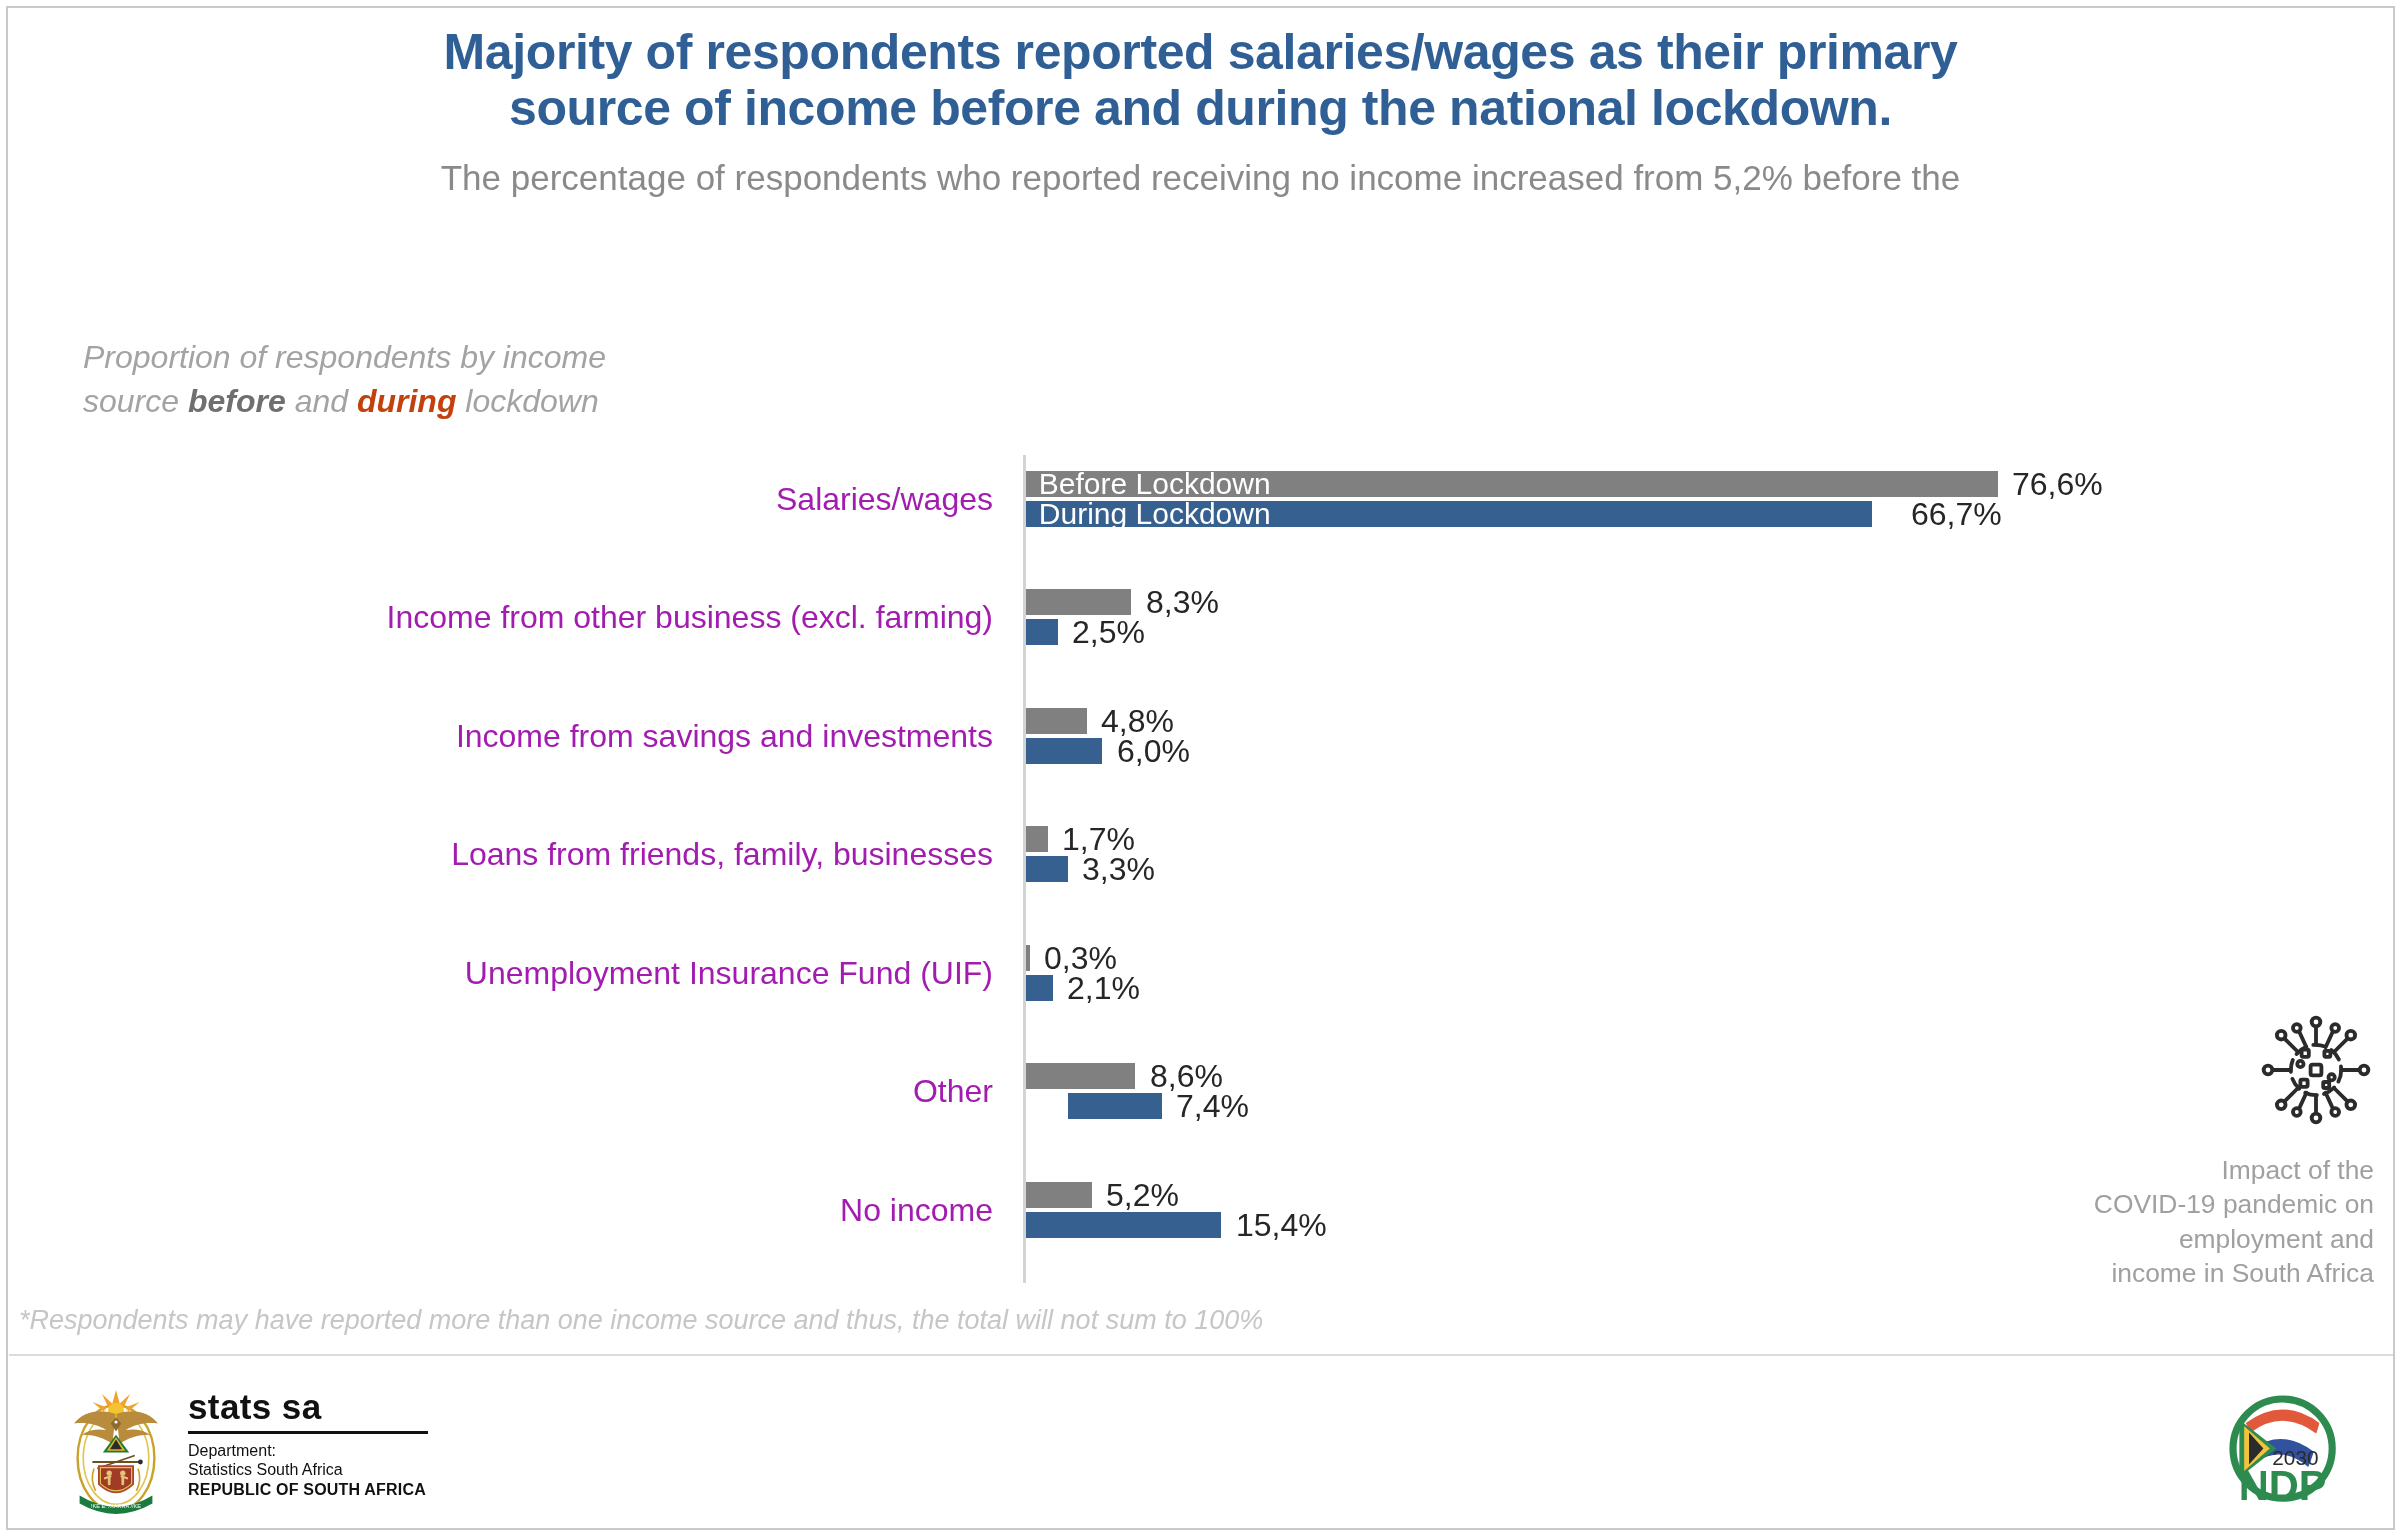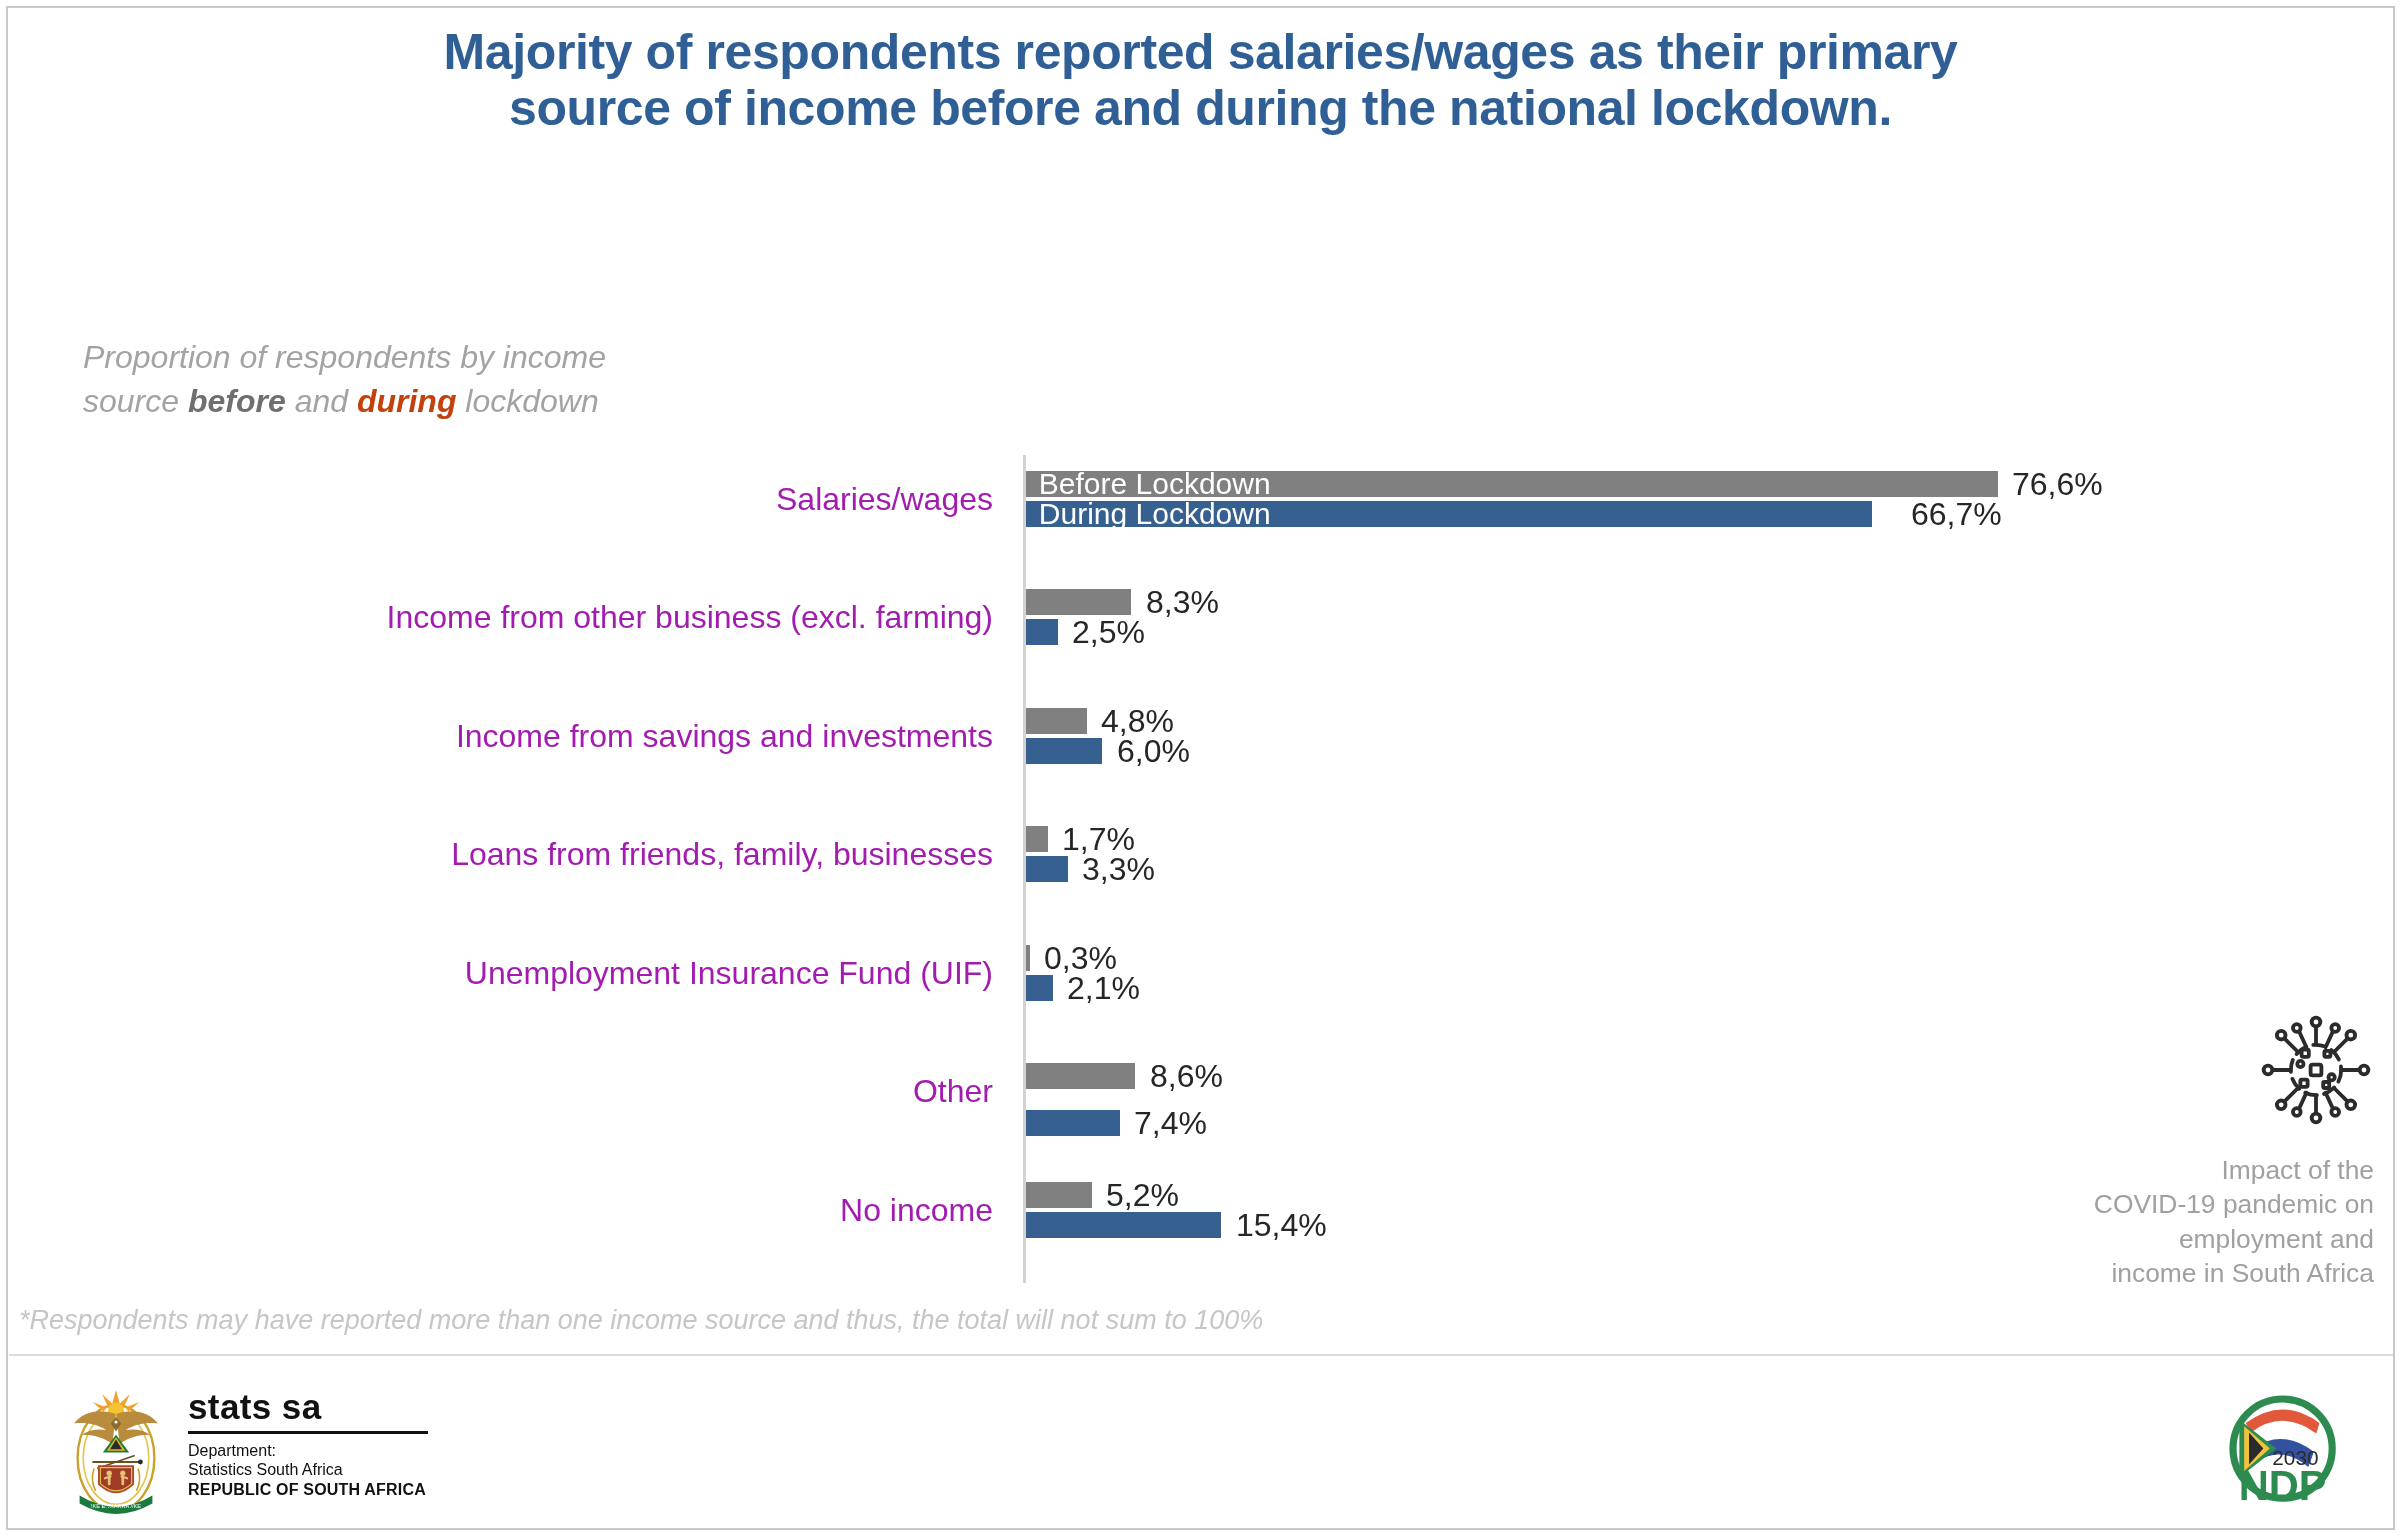--- a/index.html
+++ b/index.html
@@ -217,20 +217,21 @@
 <div id="canvas">
 
   <div class="outer-border"></div>
 
   <div id="header">
     <div id="title">
       <div>Majority of respondents reported salaries/wages as their primary</div>
       <div>source of income before and during the national lockdown.</div>
     </div>
     <div id="subtitle">
+      <div>The percentage of respondents who reported receiving no income increased from 5,2% before the</div>
     </div>
   </div>
 
   <div id="axis-caption">
     <div>Proportion of respondents by income</div>
     <div><span>source </span><b class="gray">before</b><span> and </span><b class="blue">during</b><span> lockdown</span></div>
   </div>
 
   <div id="chart">
     <div id="axis-line"></div>
@@ -293,21 +294,21 @@
             <div class="bar during" style="width: 27px; background: rgb(53, 96, 143);"></div>
             <div class="val-label" style="left: 41px;">2,1%</div>
           </div>
         </div>
         <div class="cat-group" style="top: 608px;">
           <div class="cat-label" style="top: 12px;">Other</div>
           <div class="bar-row" style="top: 0px; width: 1201px;">
             <div class="bar before" style="width: 109px; background: rgb(128, 128, 128);"></div>
             <div class="val-label" style="left: 124px;">8,6%</div>
           </div>
-          <div class="bar-row" style="top: 47px; width: 1201px;">
+          <div class="bar-row" style="top: 30px; width: 1201px; margin-left: 42px;">
             <div class="bar during" style="width: 94px; background: rgb(53, 96, 143);"></div>
             <div class="val-label" style="left: 108px;">7,4%</div>
           </div>
         </div>
         <div class="cat-group" style="top: 727px;">
           <div class="cat-label" style="top: 12px;">No income</div>
           <div class="bar-row" style="top: 0px; width: 1201px;">
             <div class="bar before" style="width: 66px; background: rgb(128, 128, 128);"></div>
             <div class="val-label" style="left: 80px;">5,2%</div>
           </div>

